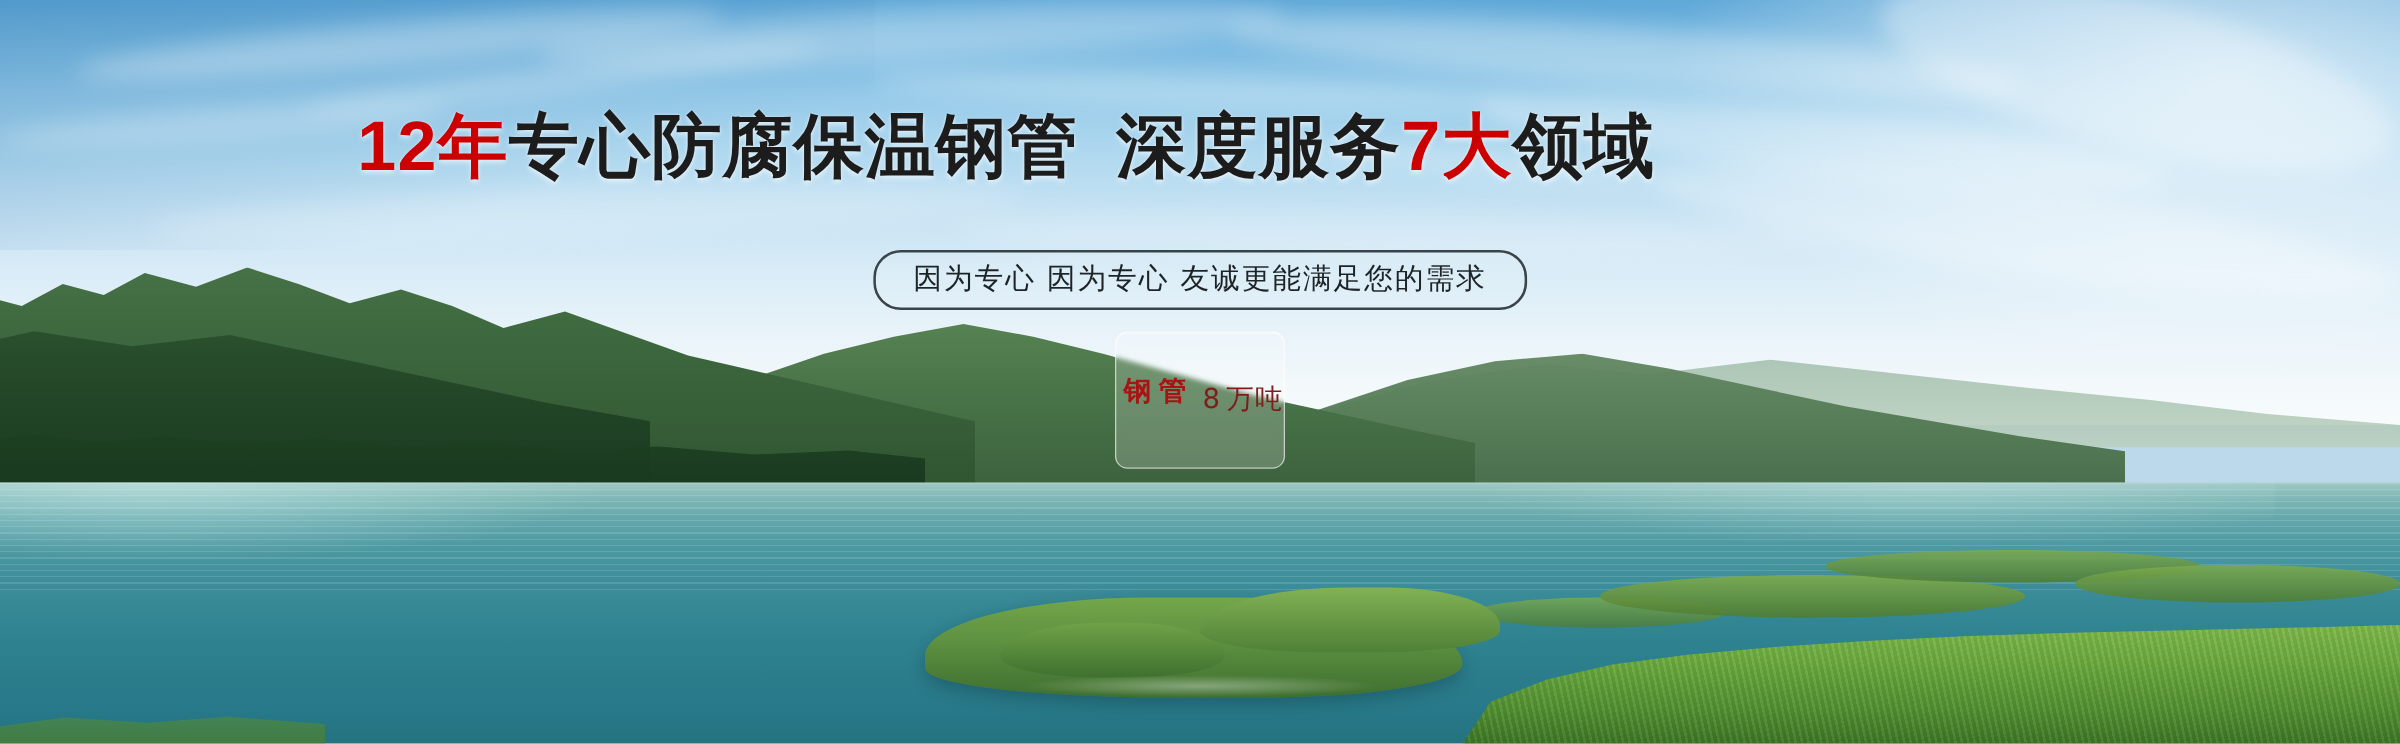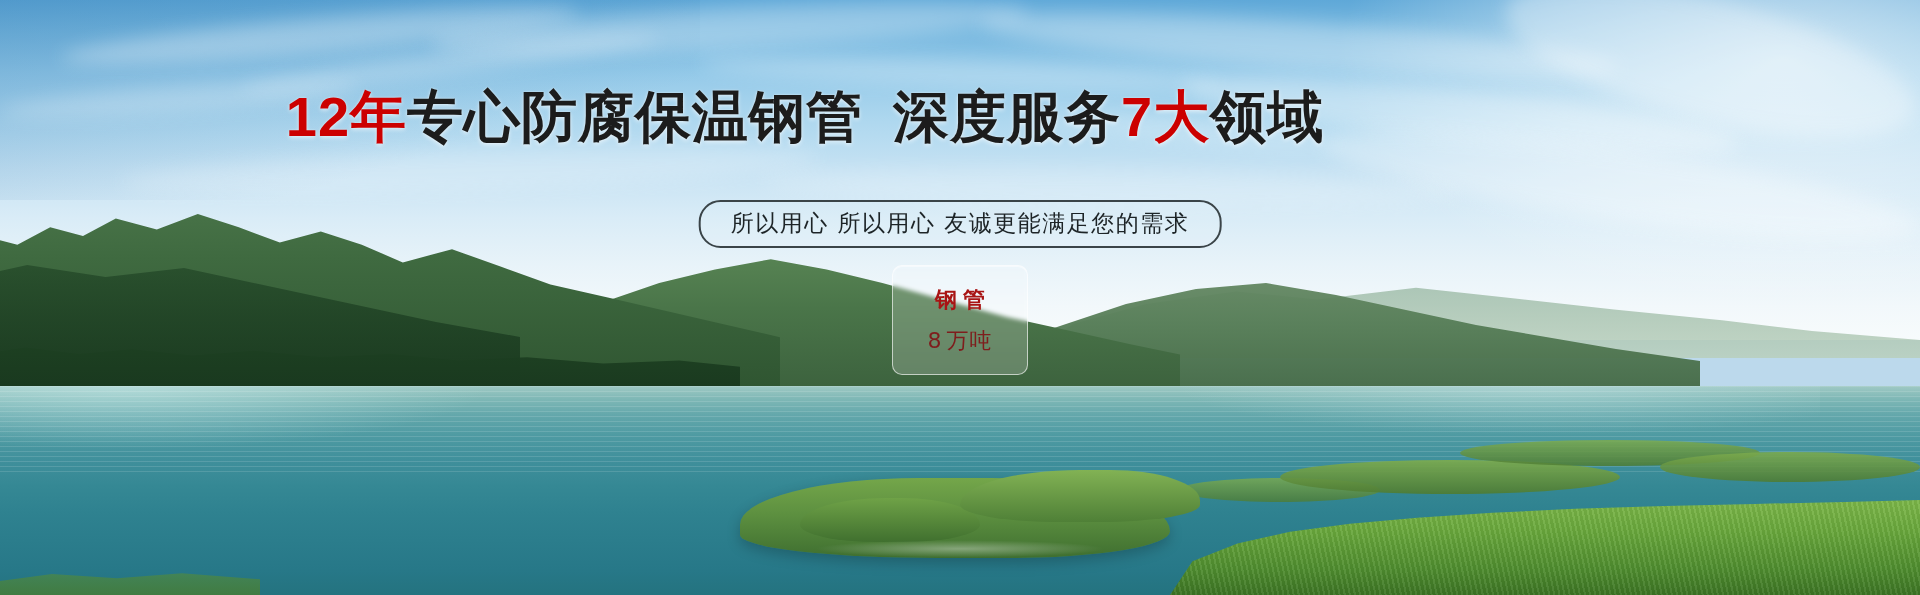--- a/index.html
+++ b/index.html
@@ -222,22 +222,22 @@
     transform:translateX(-50%);
     display:flex;
     gap:14px;
   }
   .card {
     width:136px; height:110px;
     border-radius:10px;
     border:1px solid rgba(255,255,255,0.62);
     background:rgba(255,255,255,0.20);
     backdrop-filter:blur(2px);
-    display:flex; flex-direction:column;
-    align-items:center; justify-content:center;
+    display:flex; flex-direction:row;
+    align-items:center; justify-content:space-between;
     box-shadow:inset 0 1px 0 rgba(255,255,255,0.5);
   }
   .card-title {
     font-size:22px; line-height:30px;
     color:#a81414;
     font-weight:bold;
     letter-spacing:6px;
     text-indent:6px;
     margin-bottom:12px;
     font-family:"DejaVu Sans","Liberation Sans",sans-serif;
@@ -297,21 +297,21 @@
 
   <div class="grass"></div>
   <div class="grass-texture"></div>
   <div class="grass-left"></div>
 
   <div class="headline">
     <span class="hl-red">12年</span><span class="hl-dark">专心防腐保温钢管</span><span class="hl-gap"></span><span class="hl-dark">深度服务</span><span class="hl-red">7大</span><span class="hl-dark">领域</span>
   </div>
 
   <div class="subtitle-pill">
-    <span>所以用心 所以用心  友诚更能满足您的需求</span>
+    <span>因为专心 因为专心  友诚更能满足您的需求</span>
   </div>
 
   <div class="cards">
 
     <div class="card">
       <div class="card-title">钢管</div>
       <div class="card-value">
         <span>8</span><span class="sep"></span><span>万吨</span>
       </div>
     </div>

